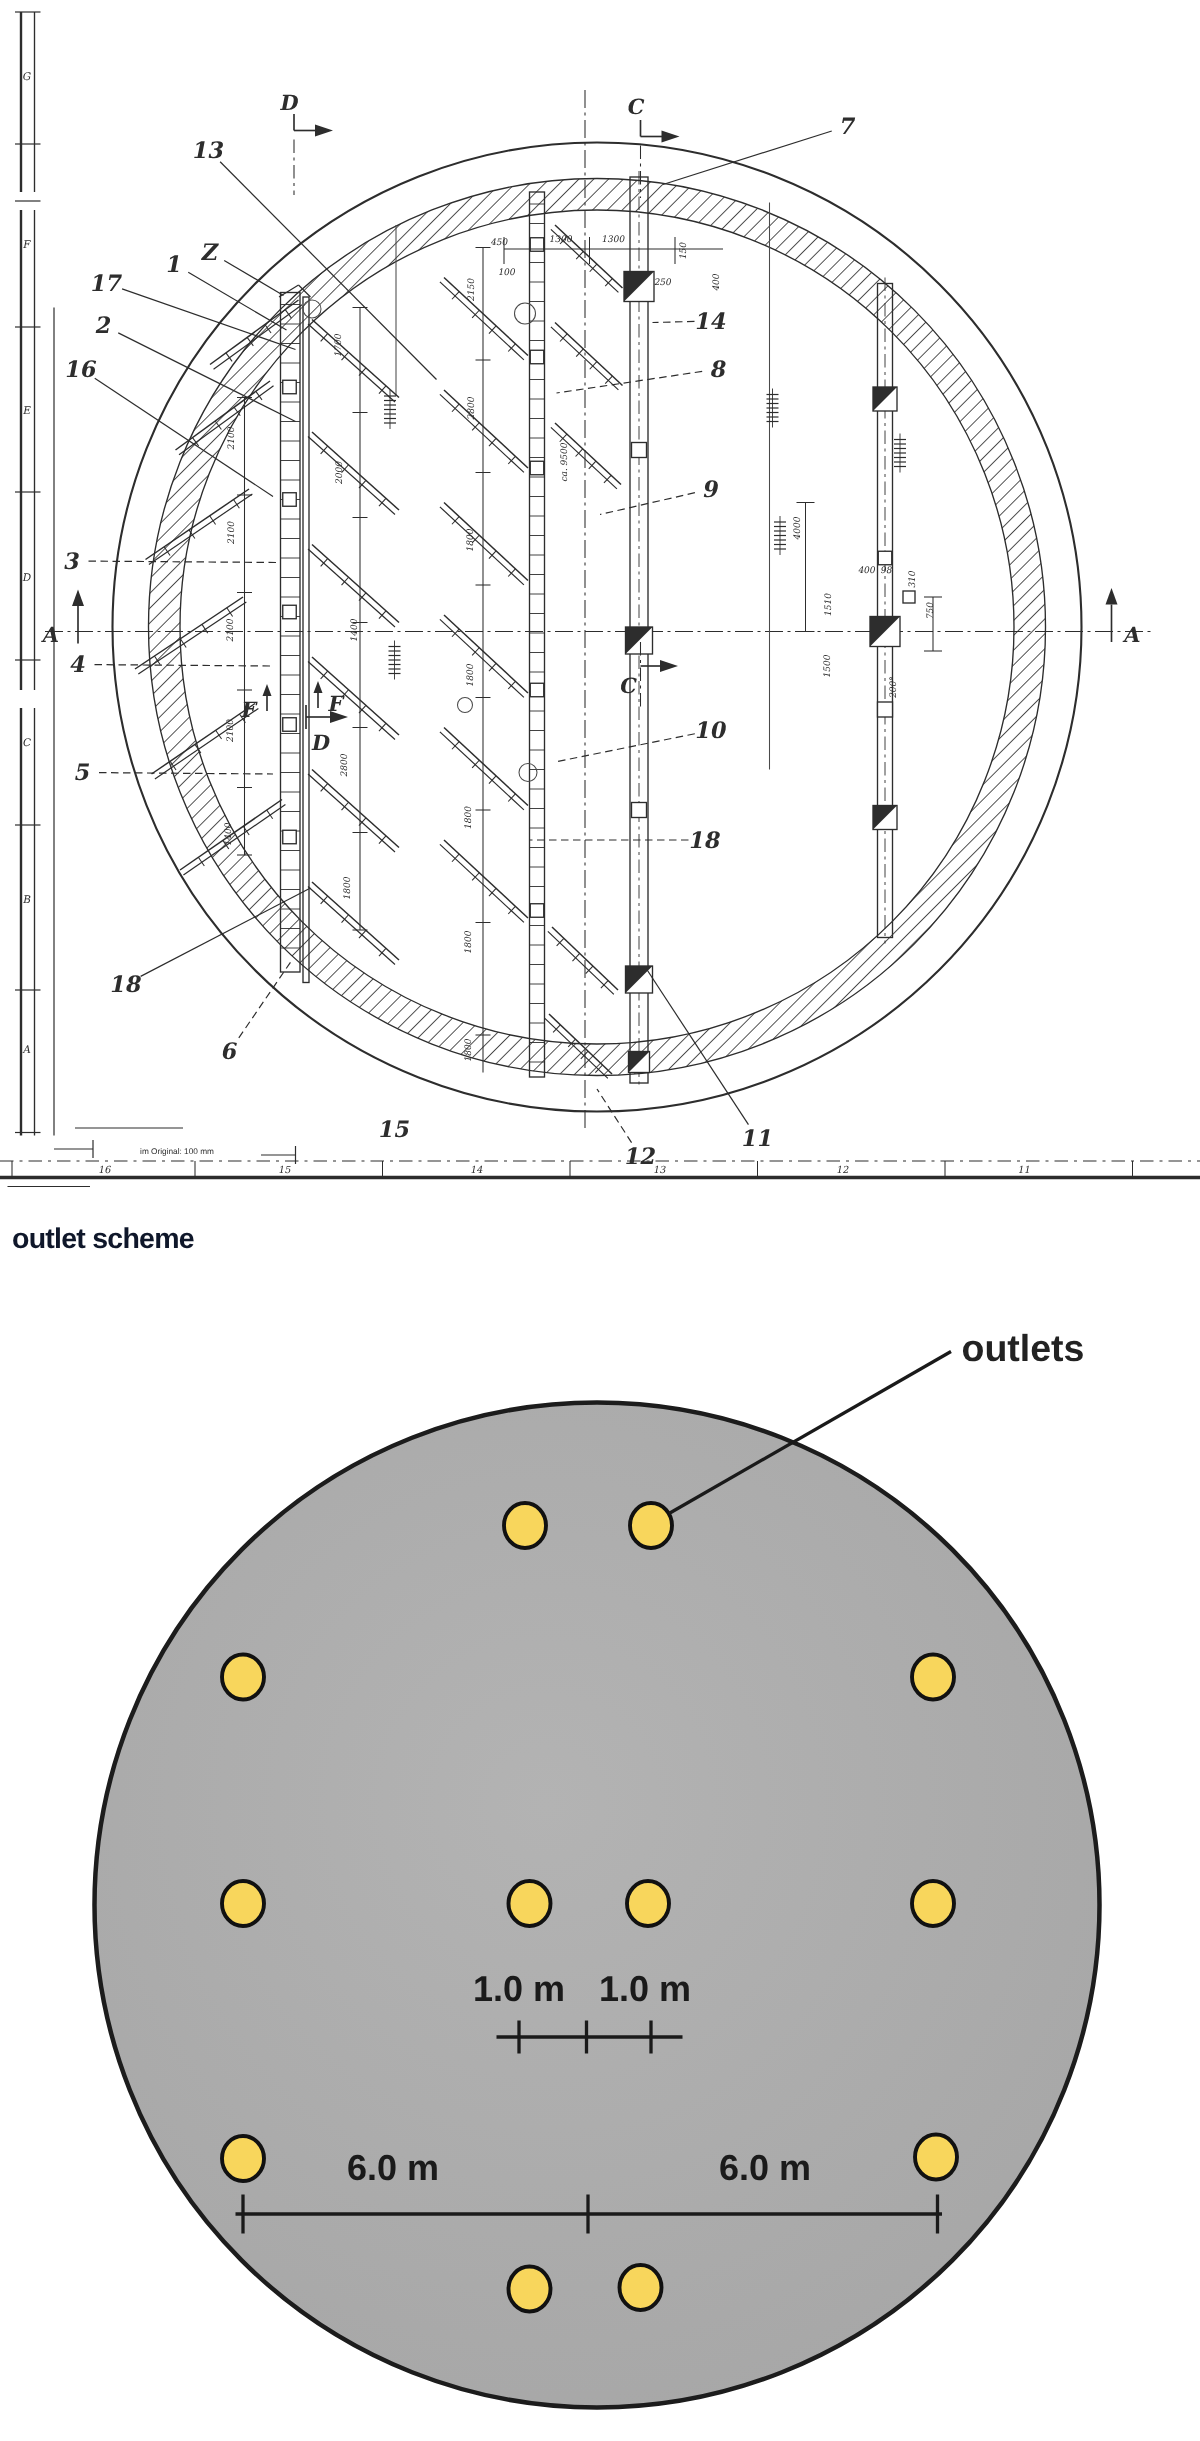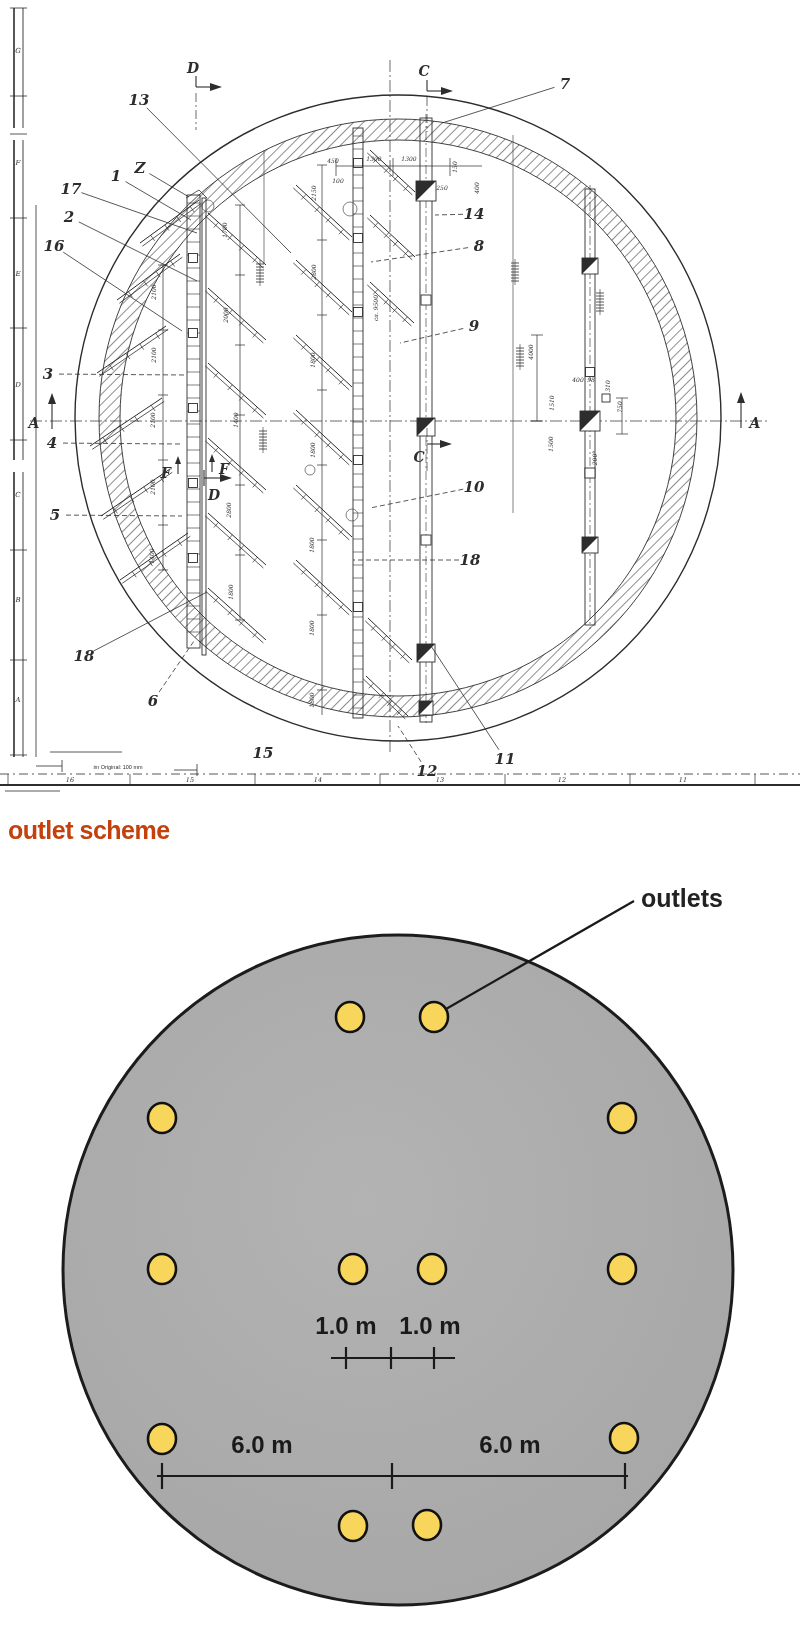--- a/index.html
+++ b/index.html
@@ -1,21 +1,21 @@
 <!DOCTYPE html>
 <html><head>
 <meta charset="utf-8">
 <style>
   html,body{margin:0;padding:0;background:#ffffff;}
   .stage{position:relative;width:800px;height:1627px;background:#ffffff;overflow:hidden;
          font-family:"Liberation Sans",sans-serif;}
   #tech-svg{position:absolute;left:0;top:0;}
   #outlet-svg{position:absolute;left:0;top:860px;}
-  .section-title{position:absolute;left:8px;top:816px;font-size:25px;font-weight:bold;
-                 color:#c2410c;letter-spacing:-0.5px;font-family:"Liberation Sans",sans-serif;}
+  .section-title{position:absolute;left:8px;top:816px;font-size:19px;font-weight:bold;
+                 color:#0f172a;letter-spacing:-0.5px;font-family:"Liberation Sans",sans-serif;}
   svg text{user-select:none;}
 </style>
 </head>
 <body>
 
 <div class="stage">
   <svg id="tech-svg" width="800" height="812" viewBox="0 0 800 812">
       <defs>
         <pattern id="hp" width="7" height="7" patternUnits="userSpaceOnUse" patternTransform="rotate(45)">
           <line x1="0" y1="0" x2="0" y2="7" stroke="#2d2d2d" stroke-width="1.1"></line>

